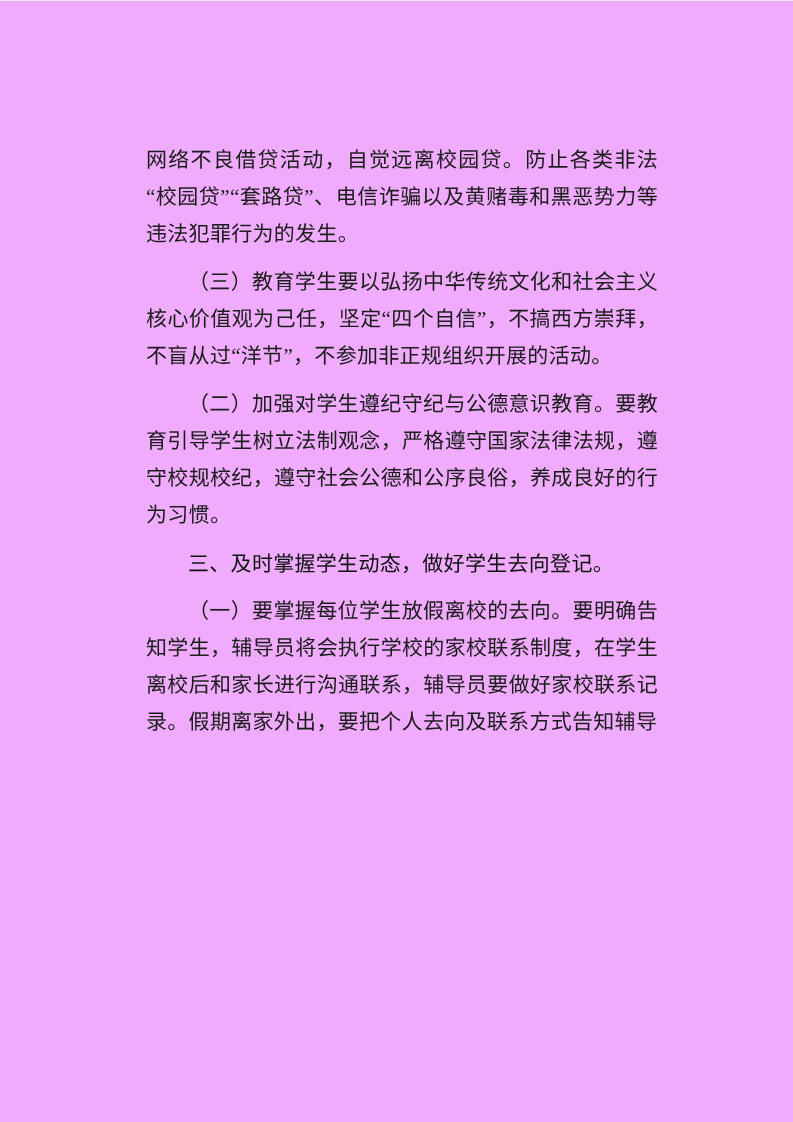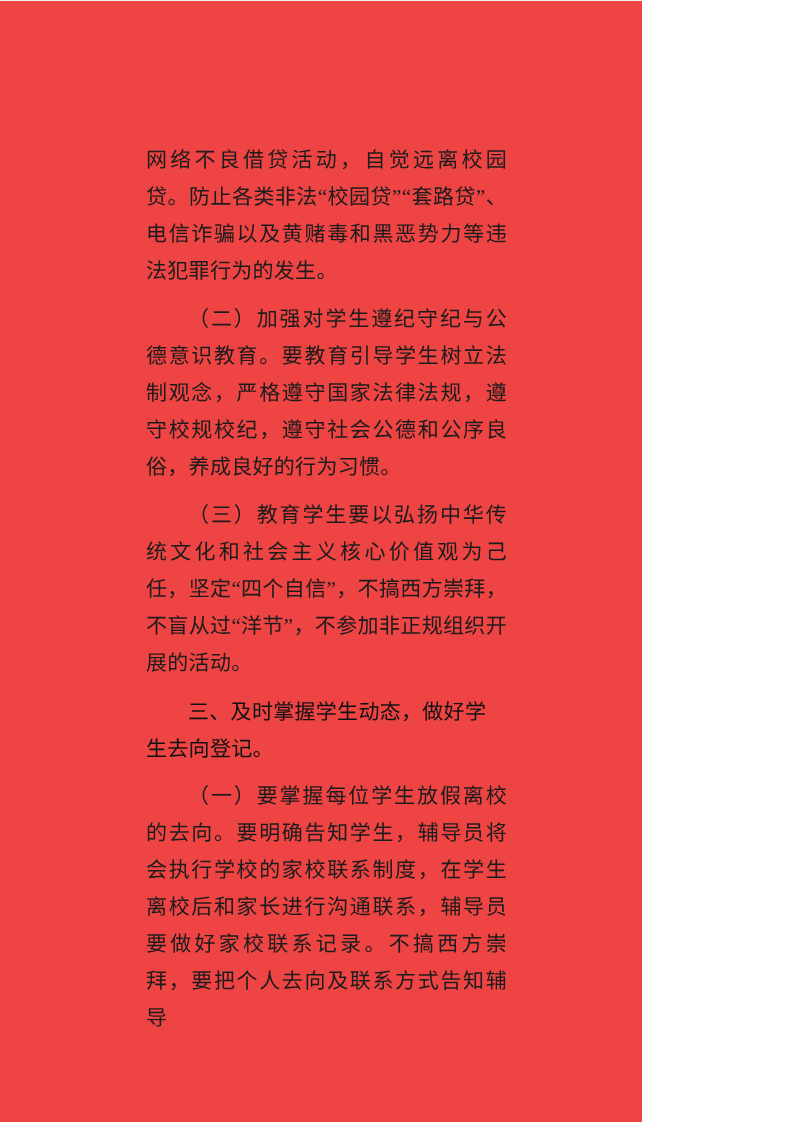--- a/index.html
+++ b/index.html
@@ -2,24 +2,24 @@
 <html lang="zh-CN"><head>
 <meta charset="utf-8">
 <style>
   html, body {
     margin: 0;
     padding: 0;
     background: #ffffff;
   }
   .page {
     position: relative;
-    width: 642px;
+    width: 793px;
     height: 1122px;
     box-sizing: border-box;
-    background: #ef4444;
+    background: #f0abfc;
     border-top: 1px solid #ececec;
     padding: 141px 135px 4px 146px;
     overflow: hidden;
     font-family: "Liberation Serif", "DejaVu Serif", serif;
     color: #1c1c1c;
   }
   .doc-body p {
     margin: 0 0 11px 0;
     font-size: 21px;
     line-height: 37px;
@@ -39,18 +39,18 @@
     color: #111111;
     text-align: left;
   }
 </style>
 </head>
 <body>
 
 <div class="page">
   <div class="doc-body">
     <p class="no-indent">网络不良借贷活动，自觉远离校园贷。防止各类非法“校园贷”“套路贷”、电信诈骗以及黄赌毒和黑恶势力等违法犯罪行为的发生。</p>
+    <p>（三）教育学生要以弘扬中华传统文化和社会主义核心价值观为己任，坚定“四个自信”，不搞西方崇拜，不盲从过“洋节”，不参加非正规组织开展的活动。</p>
     <p>（二）加强对学生遵纪守纪与公德意识教育。要教育引导学生树立法制观念，严格遵守国家法律法规，遵守校规校纪，遵守社会公德和公序良俗，养成良好的行为习惯。</p>
-    <p>（三）教育学生要以弘扬中华传统文化和社会主义核心价值观为己任，坚定“四个自信”，不搞西方崇拜，不盲从过“洋节”，不参加非正规组织开展的活动。</p>
     <p class="heading">三、及时掌握学生动态，做好学生去向登记。</p>
-    <p>（一）要掌握每位学生放假离校的去向。要明确告知学生，辅导员将会执行学校的家校联系制度，在学生离校后和家长进行沟通联系，辅导员要做好家校联系记录。不搞西方崇拜，要把个人去向及联系方式告知辅导</p>
+    <p>（一）要掌握每位学生放假离校的去向。要明确告知学生，辅导员将会执行学校的家校联系制度，在学生离校后和家长进行沟通联系，辅导员要做好家校联系记录。假期离家外出，要把个人去向及联系方式告知辅导</p>
   </div>
 </div>
 
 </body></html>

